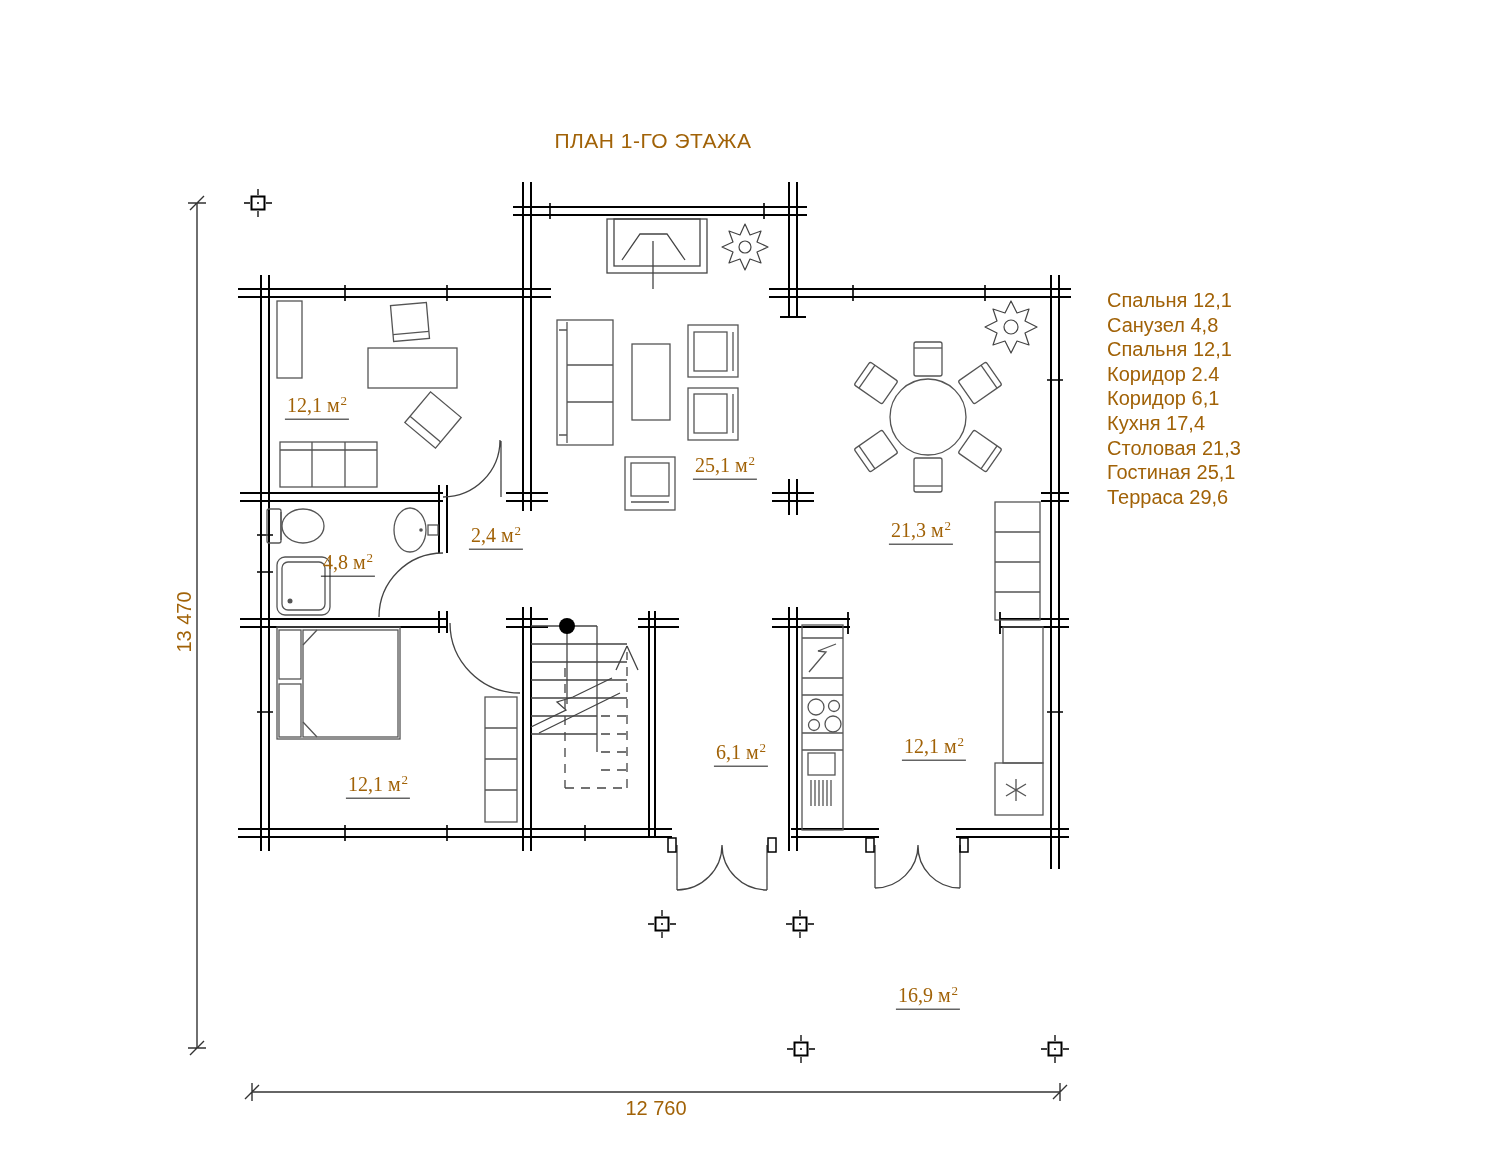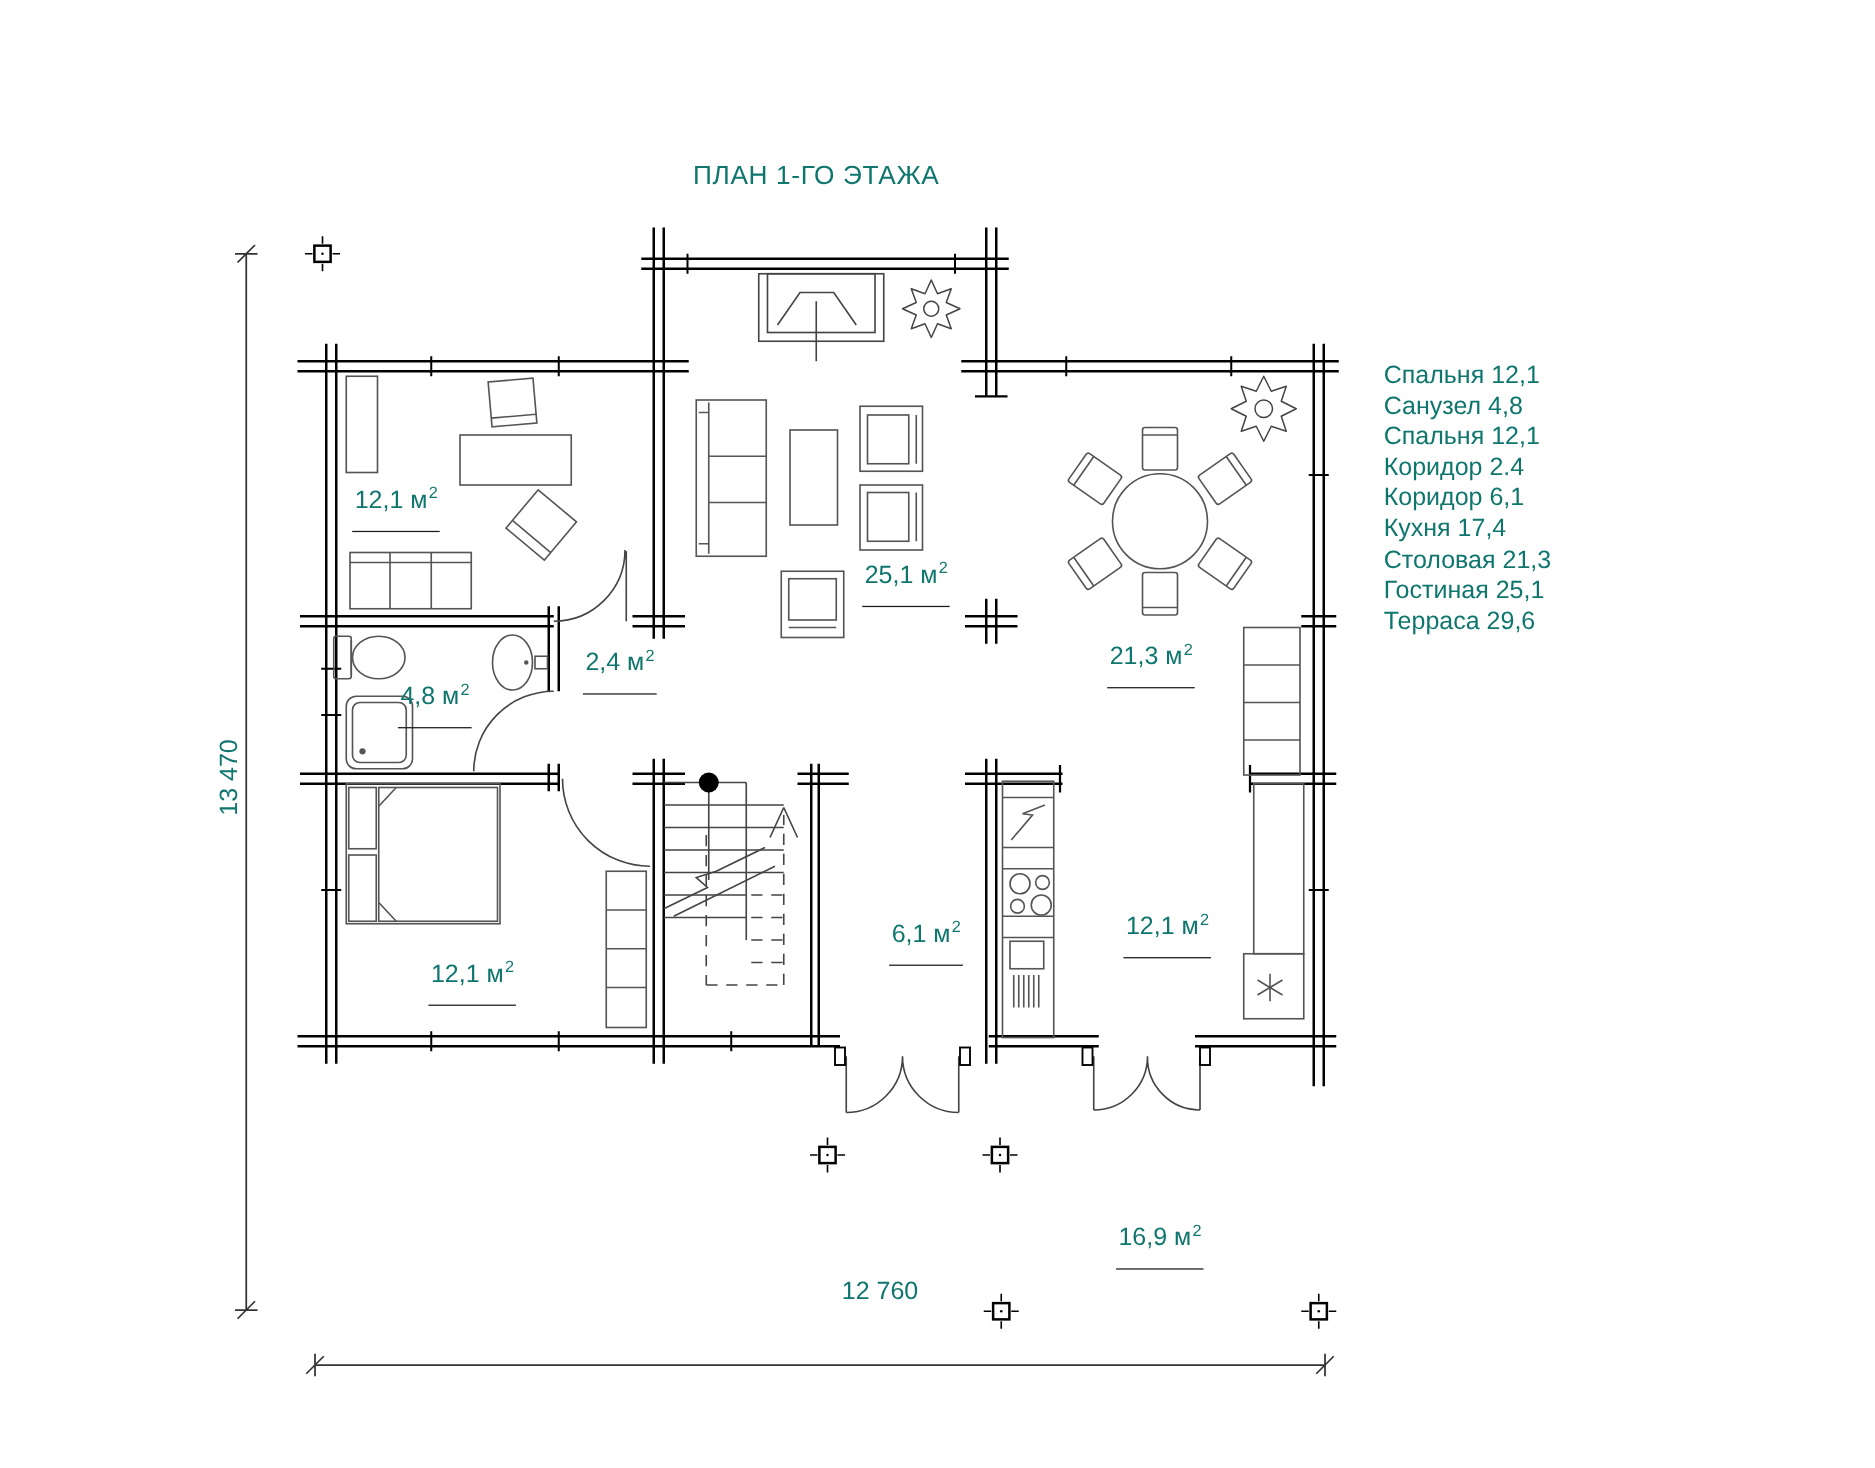--- a/index.html
+++ b/index.html
@@ -1,46 +1,47 @@
 <!DOCTYPE html>
 <html><head>
 <meta charset="utf-8">
 <style>
   html,body{margin:0;padding:0;background:#fff;}
   .canvas{
     position:relative;
     width:1500px;height:1174px;
     background:#ffffff;
     font-family:"Liberation Sans", sans-serif;
-    color:#0f766e;
+    color:#a16207;
     overflow:hidden;
   }
   .canvas svg{position:absolute;left:0;top:0;}
   .plan-title{
     position:absolute;left:653px;top:129px;
     transform:translateX(-50%);
     font-size:21px;letter-spacing:0.5px;white-space:nowrap;
   }
   .room-label{
     position:absolute;transform:translate(-50%,-50%);
     font-size:20px;white-space:nowrap;
     border-bottom:1.5px solid #1a1a1a;
-    padding:0 2px 12px 2px;
+    padding:0 2px 1px 2px;
+    font-family:Liberation Serif, serif;
   }
   .room-label sup{font-size:13px;margin-left:1px;}
   .legend{
     position:absolute;left:1090px;top:288px;
   }
   .legend-item{
     font-size:20px;line-height:24.6px;white-space:nowrap;margin-left:17px;
   }
   .dim-text{
     position:absolute;font-size:20px;white-space:nowrap;
   }
-  .dim-width{left:656px;top:1034px;transform:translate(-50%,-50%);margin-left:48px;}
+  .dim-width{left:656px;top:1108px;transform:translate(-50%,-50%);}
   .dim-height{left:184px;top:622px;transform:translate(-50%,-50%) rotate(-90deg);}
 </style>
 </head>
 <body>
 
 <div class="canvas">
 
   <svg width="1500" height="1174" viewBox="0 0 1500 1174">
 
     <g stroke="#000" stroke-width="2" fill="none">

